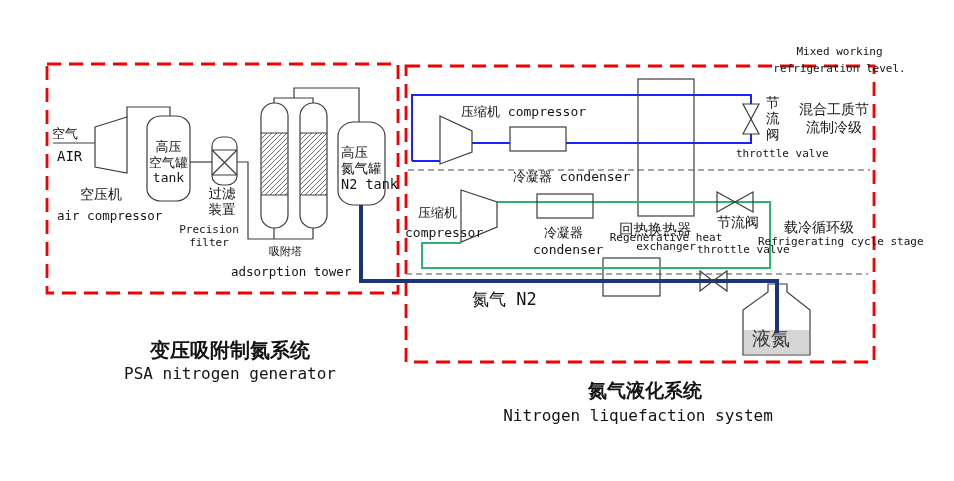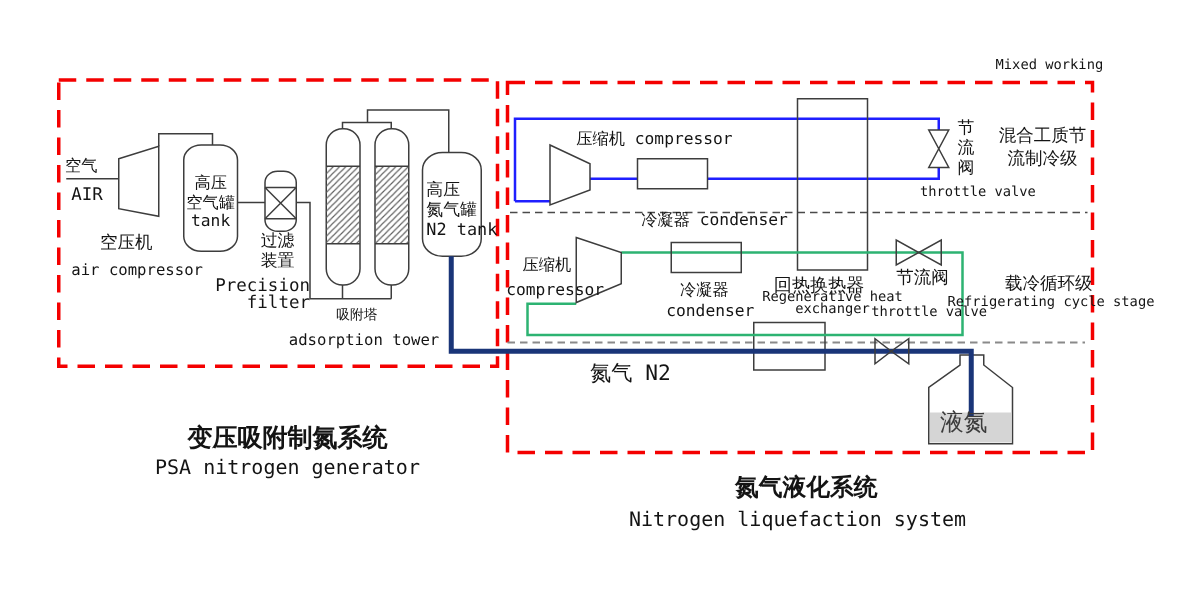--- a/index.html
+++ b/index.html
@@ -90,21 +90,21 @@
   <div class="t ctr" style="left:146px;top:139px;width:45px;font-size:13px;line-height:15.5px;">
     <span style="display:block">高压</span>
     <span style="display:block">空气罐</span>
     <span style="display:block">tank</span>
   </div>
 
   <div class="t ctr" style="left:204px;top:186px;width:36px;font-size:13.5px;line-height:15.5px;">
     <span style="display:block">过滤</span>
     <span style="display:block">装置</span>
   </div>
-  <div class="t ctr" style="left:170px;top:223px;width:78px;font-size:14px;line-height:13px;text-align:right;">
+  <div class="t ctr" style="left:170px;top:223px;width:78px;font-size:11px;line-height:13px;">
     <span style="display:block">Precision</span>
     <span style="display:block">filter</span>
   </div>
 
   <div class="t" style="left:269px;top:246px;font-size:11px;">吸附塔</div>
   <div class="t" style="left:231px;top:265px;font-size:12.5px;">adsorption tower</div>
 
   <div class="t" style="left:341px;top:144px;font-size:13.5px;line-height:16px;">
     <span style="display:block">高压</span>
     <span style="display:block">氮气罐</span>
@@ -112,20 +112,21 @@
   </div>
 
   <div class="t ctr" style="left:130px;top:339px;width:200px;font-size:20px;font-weight:600;">变压吸附制氮系统</div>
   <div class="t ctr" style="left:110px;top:365px;width:240px;font-size:16px;">PSA nitrogen generator</div>
 
   <div class="t" style="left:461px;top:104px;font-size:13px;">压缩机 compressor</div>
   <div class="t" style="left:513px;top:169px;font-size:13px;">冷凝器 condenser</div>
 
   <div class="t ctr" style="left:762px;top:44px;width:155px;font-size:11px;line-height:16.5px;">
     <span style="display:block">Mixed working</span>
+    <span style="display:block">refrigeration level.</span>
   </div>
   <div class="t" style="left:766px;top:94px;font-size:13.5px;line-height:16px;">
     <span style="display:block">节</span>
     <span style="display:block">流</span>
     <span style="display:block">阀</span>
   </div>
   <div class="t ctr" style="left:790px;top:101px;width:88px;font-size:14px;line-height:17.5px;">
     <span style="display:block">混合工质节</span>
     <span style="display:block">流制冷级</span>
   </div>
@@ -137,21 +138,21 @@
   <div class="t" style="left:533px;top:242px;font-size:13px;">condenser</div>
 
   <div class="t" style="left:619px;top:221px;font-size:14.5px;">回热换热器</div>
   <div class="t ctr" style="left:607px;top:234px;width:118px;font-size:11px;line-height:8.5px;">
     <span style="display:block">Regenerative heat</span>
     <span style="display:block">exchanger</span>
   </div>
 
   <div class="t" style="left:717px;top:214px;font-size:14px;">节流阀</div>
   <div class="t" style="left:697px;top:244px;font-size:11px;">throttle valve</div>
-  <div class="t" style="left:784px;top:219px;font-size:14px;margin-left:20px;">载冷循环级</div>
+  <div class="t" style="left:784px;top:219px;font-size:14px;">载冷循环级</div>
   <div class="t" style="left:758px;top:236px;font-size:11px;">Refrigerating cycle stage</div>
 
   <div class="t" style="left:439px;top:289px;font-size:17px;margin-left:33px;">氮气 N2</div>
 
   <div class="t" style="left:752px;top:327px;font-size:19px;color:#3c3c3c;">液氮</div>
 
   <div class="t ctr" style="left:555px;top:379px;width:180px;font-size:19px;font-weight:600;">氮气液化系统</div>
   <div class="t ctr" style="left:488px;top:407px;width:300px;font-size:16px;">Nitrogen liquefaction system</div>
 
 </div>

